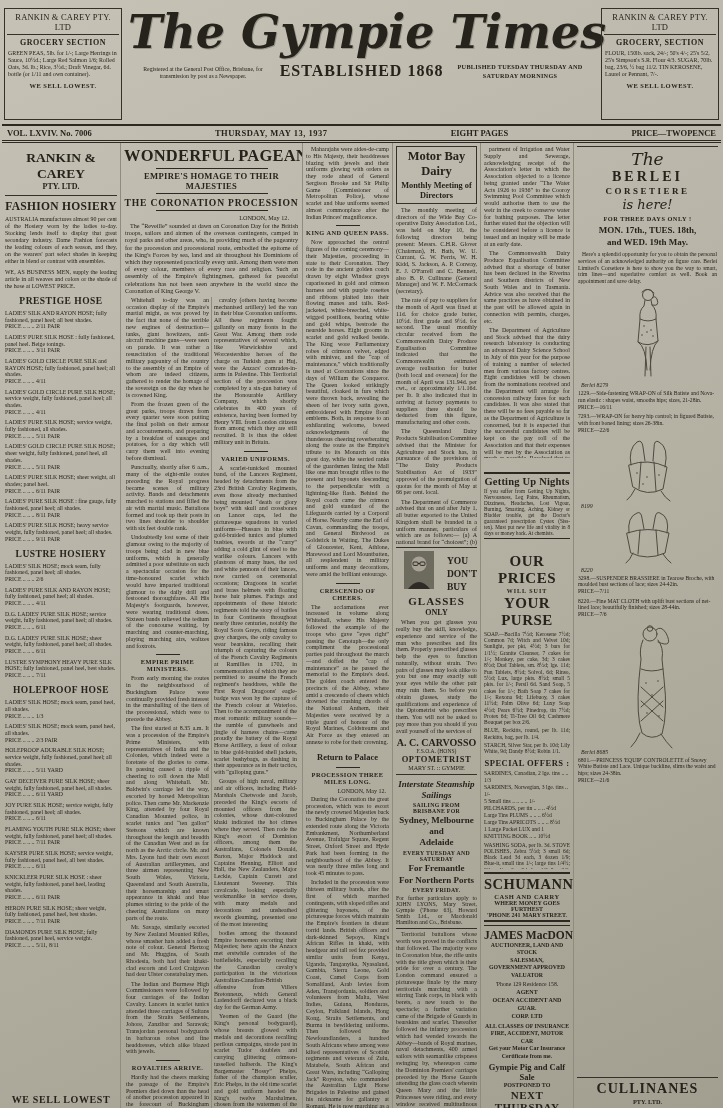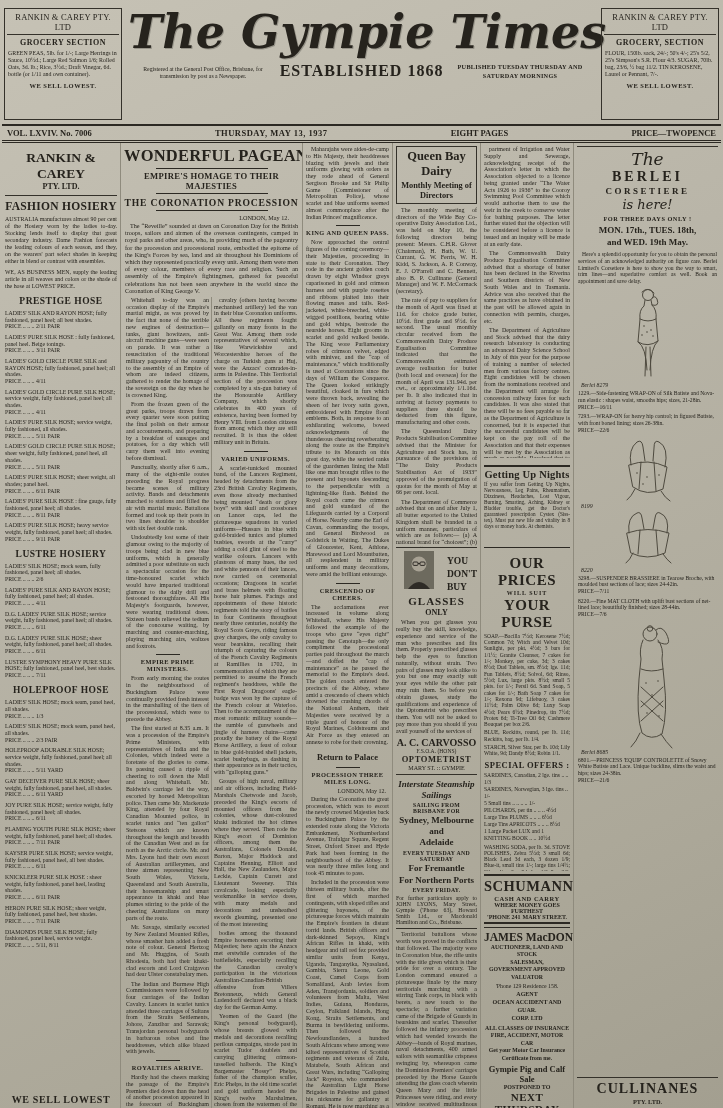--- a/index.html
+++ b/index.html
@@ -74,21 +74,21 @@
   .carv-role{font-size:8.5px;font-weight:bold;letter-spacing:.6px;}
   .carv-addr{font-size:6px;margin-top:1px;}
   .ship{border-bottom:1px solid #34312a;padding:2px 0 3px;margin-bottom:2px;text-align:center;}
   .ship-title{font-size:9px;font-weight:bold;font-style:italic;white-space:pre-line;line-height:1.2;}
   .ship-small{font-size:5.8px;font-weight:bold;margin-top:2px;letter-spacing:.3px;}
   .ship-dest{font-size:9px;font-weight:bold;white-space:pre-line;line-height:1.2;margin-top:1px;}
   .ship-apply{font-size:5.8px;text-align:justify;margin-top:2px;}
   .c5-tail{flex:1;overflow:hidden;}
   
   .c6-dairy{max-height:312px;overflow:hidden;}
-  .gun{border-top:2px solid #2c2923;border-bottom:1px solid #2c2923;padding:2px 0 17px;margin:7px 0;}
+  .gun{border-top:2px solid #2c2923;border-bottom:1px solid #2c2923;padding:2px 0 1px;margin:14px 0;}
   .gun-head{font-size:10.5px;font-weight:bold;text-align:center;letter-spacing:.2px;}
   .gun-body{font-size:5.2px;line-height:1.15;text-align:justify;margin-top:2px;}
   .op{text-align:center;margin-top:3px;}
   .op-big{font-size:15px;font-weight:bold;letter-spacing:.5px;}
   .op-mid{font-size:6px;font-weight:bold;letter-spacing:1px;margin:1px 0;}
   .purse{max-height:238px;overflow:hidden;margin-top:2px;}
   .pp{font-size:5.5px;line-height:1.15;text-align:justify;margin:0 0 2px;}
   .sp-head{font-size:8.5px;font-weight:bold;text-align:center;margin:3px 0 2px;letter-spacing:.5px;}
   .sp-list{font-size:5.6px;line-height:1.25;white-space:pre-line;margin-bottom:2px;}
   .schu{border-top:2px solid #2c2923;border-bottom:2px solid #2c2923;text-align:center;padding:2px 0;margin:3px 0;}
@@ -280,21 +280,21 @@
       <div class="sh2">Return to Palace</div>
       <div class="sh">PROCESSION THREE MILES LONG.</div>
       <div class="dl2">LONDON, May 12.</div>
       <p class="np">During the Coronation the great procession, which was to escort the newly crowned Majesties back to Buckingham Palace by the extended route along the Victoria Embankment, Northumberland Avenue, Trafalgar Square, Regent Street, Oxford Street and Hyde Park had been forming in the neighbourhood of the Abbey. It was nearly three miles long and took 45 minutes to pass.</p>
       <p class="np">Included in the procession were thirteen military bands, after the first of which marched contingents, with sloped rifles and glittering bayonets, of the picturesque forces which maintain the Empire's frontiers in distant torrid lands. British officers and dark-skinned Sepoys, King's African Rifles in khaki, with headgear and tall red fez provided similar units from Kenya, Uganda, Tanganyika, Nyasaland, Gambia, Sierra Leone, Gold Coast, Camel Corps from Somaliland, Arab levies from Aden, Transjordania, soldiers and volunteers from Malta, West Indies, Guiana, Honduras, Ceylon, Falkland Islands, Hong Kong, Straits Settlements, and Burma in bewildering uniforms. Then followed the Newfoundlanders, a hundred South Africans where among were kilted representatives of Scottish regiments and veterans of Zulu, Matabele, South African and Great Wars, including “Galloping Jack” Royston, who commanded the Australian Light Horse Brigades in Palestine and gained his nickname for gallantry at Romani. He is now marching as a private soldier, although he commanded the South African contingent at King George V's Coronation.</p>
 
     </div>
 
     <div class="col c5">
       <div class="wbd-box">
-        <div class="wbd-head">Queen Bay Dairy</div>
+        <div class="wbd-head">Motor Bay Dairy</div>
         <div class="wbd-sub">Monthly Meeting of Directors</div>
       </div>
       <div class="c5-dairy">
         <p class="np">The monthly meeting of directors of the Wide Bay Co-operative Dairy Association Ltd., was held on May 10, the following directors being present: Messrs. C.H.R. Glover (Chairman), H. Bath, W. U. Currant, G. W. Ferris, W. H. Kidd, S. Jackson, A. P. Conway, E. J. O'Farrell and C. Bennett, also B. P. Cullinane (General Manager) and W. F. McCormack (secretary).</p>
         <p class="np">The rate of pay to suppliers for the month of April was fixed at 11d. for choice grade butter, 10½d. first grade and 9½d. for second. The usual monthly circular received from the Commonwealth Dairy Produce Equalisation Committee indicated that the Commonwealth estimated average realisation for butter (both local and overseas) for the month of April was 131.94d. per cwt., or approximately 1/1.16d. per lb. It also indicated that in arriving at factory payments to suppliers there should be deducted from this figure, manufacturing and other costs.</p>
         <p class="np">The Queensland Dairy Products Stabilisation Committee advised that the Minister for Agriculture and Stock has, in pursuance of the provisions of “The Dairy Products Stabilisation Act of 1933” approved of the promulgation of quotas for the month of May at 66 per cent. local.</p>
         <p class="np">The Department of Commerce advised that on and after July 1, all butter exported to the United Kingdom shall be branded in a uniform manner, particulars of which are as follows:— (a) A national brand for “choicest”; (b) the word “Australia” in the case of other grades. In connection with “choicest” butter, the trade description must contain the word “Australia,” the name of the State, the registered number of the factory and net weight. So that the butter from each factory will retain its own identity, it will be provided in the regulations that, in addition to the compulsory marking, it may also have the approved design for each factory's registered mark.</p>
 
       </div>
       <div class="gl">

